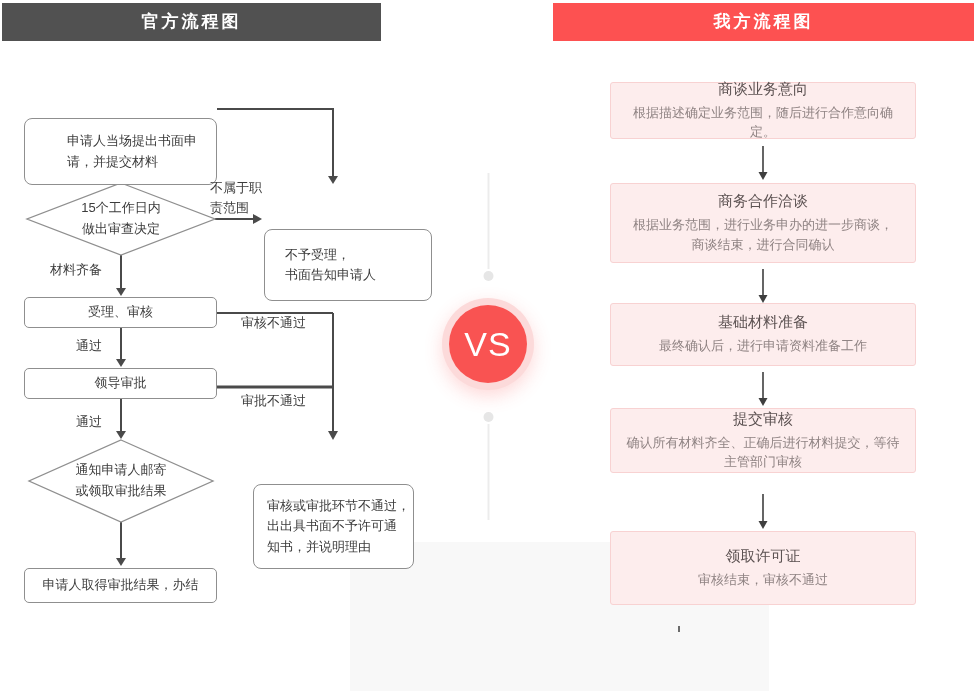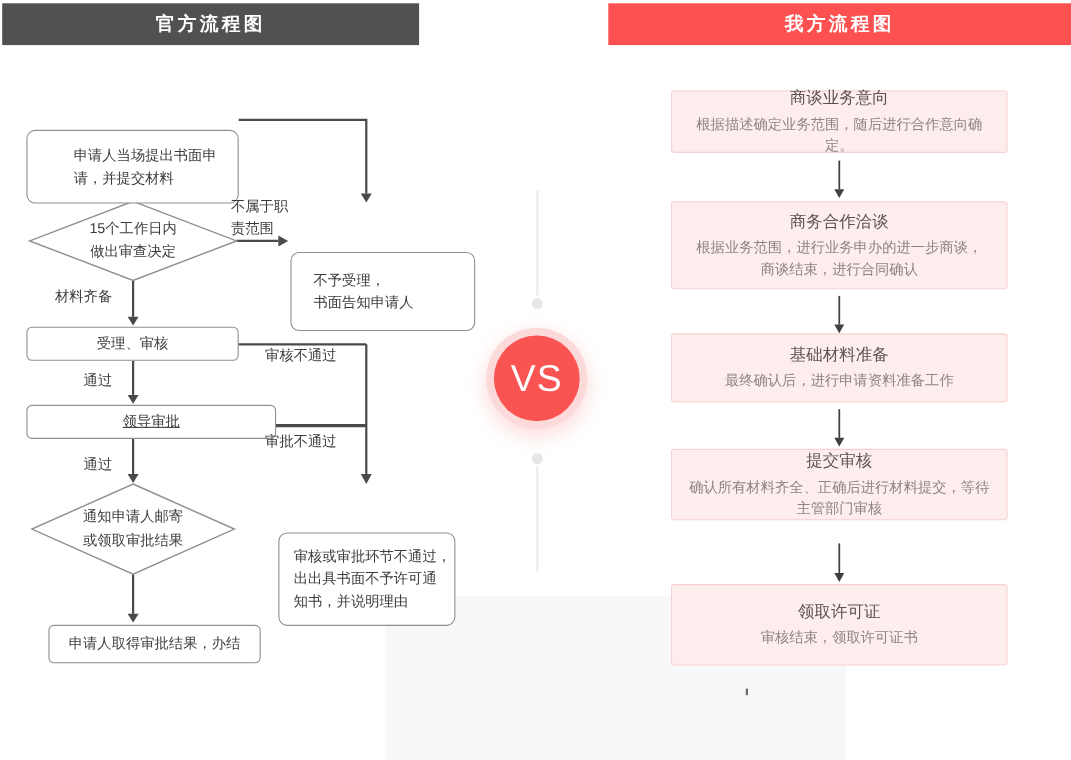--- a/index.html
+++ b/index.html
@@ -131,34 +131,34 @@
 书面告知申请人</div>
 
   <div class="lbl" style="left:50px;top:260px;">材料齐备</div>
 
   <div class="fbox r5 center" style="left:24px;top:297px;width:193px;height:31px;">受理、审核</div>
 
   <div class="lbl" style="left:76px;top:336px;">通过</div>
 
   <div class="lbl" style="left:241px;top:313px;">审核不通过</div>
 
-  <div class="fbox r5 center" style="left:24px;top:368px;width:227px;height:31px;text-decoration:underline;">领导审批</div>
+  <div class="fbox r5 center" style="left:24px;top:368px;width:193px;height:31px;">领导审批</div>
 
   <div class="lbl" style="left:76px;top:412px;">通过</div>
 
   <div class="lbl" style="left:241px;top:391px;">审批不通过</div>
 
   <div class="dtext" style="left:51px;top:460px;width:140px;">通知申请人邮寄
 或领取审批结果</div>
 
   <div class="fbox r8" style="left:253px;top:441px;width:161px;height:85px;padding-left:13px;">审核或审批环节不通过，
 出出具书面不予许可通
 知书，并说明理由</div>
 
-  <div class="fbox r5 center" style="left:24px;top:568px;width:193px;height:35px;margin-left:20px;">申请人取得审批结果，办结</div>
+  <div class="fbox r5 center" style="left:24px;top:568px;width:193px;height:35px;">申请人取得审批结果，办结</div>
 
   <div class="vs-outer">
     <div class="vs-inner">VS</div>
   </div>
 
   <div class="step" style="top:82px;height:57px;">
     <div class="step-title">商谈业务意向</div>
     <div class="step-desc">根据描述确定业务范围，随后进行合作意向确定。</div>
   </div>
   <div class="step" style="top:183px;height:80px;">
@@ -170,18 +170,18 @@
     <div class="step-title">基础材料准备</div>
     <div class="step-desc">最终确认后，进行申请资料准备工作</div>
   </div>
   <div class="step" style="top:408px;height:65px;">
     <div class="step-title">提交审核</div>
     <div class="step-desc">确认所有材料齐全、正确后进行材料提交，等待
 主管部门审核</div>
   </div>
   <div class="step" style="top:531px;height:74px;">
     <div class="step-title">领取许可证</div>
-    <div class="step-desc">审核结束，领取许可证书</div>
+    <div class="step-desc">审核结束，审核不通过</div>
   </div>
 
   <div class="stray"></div>
 
 </div>
 
 </body></html>

